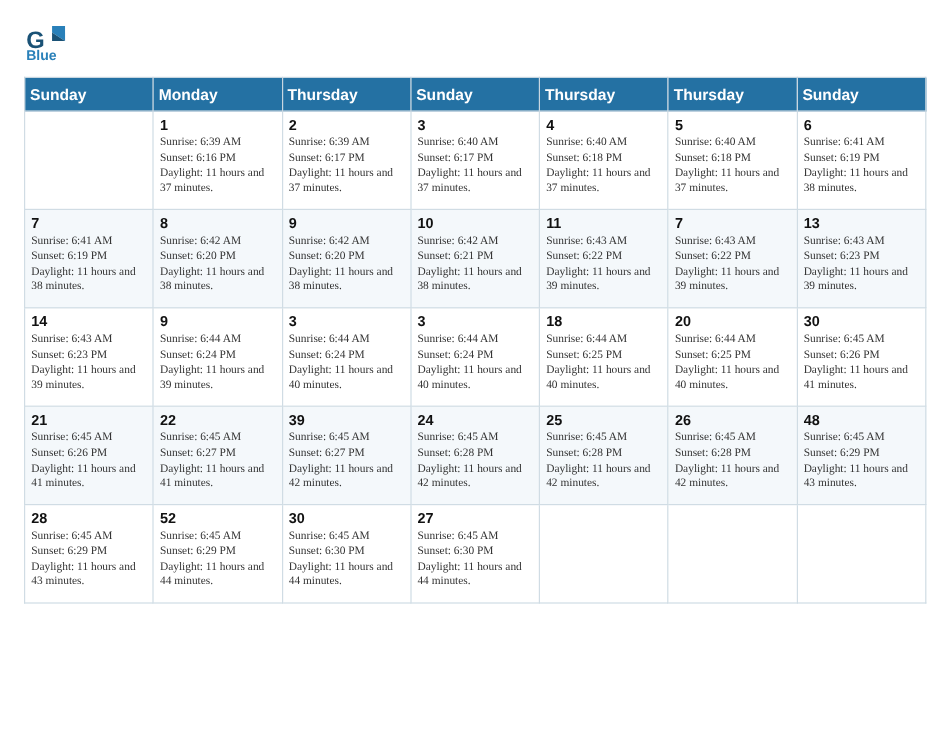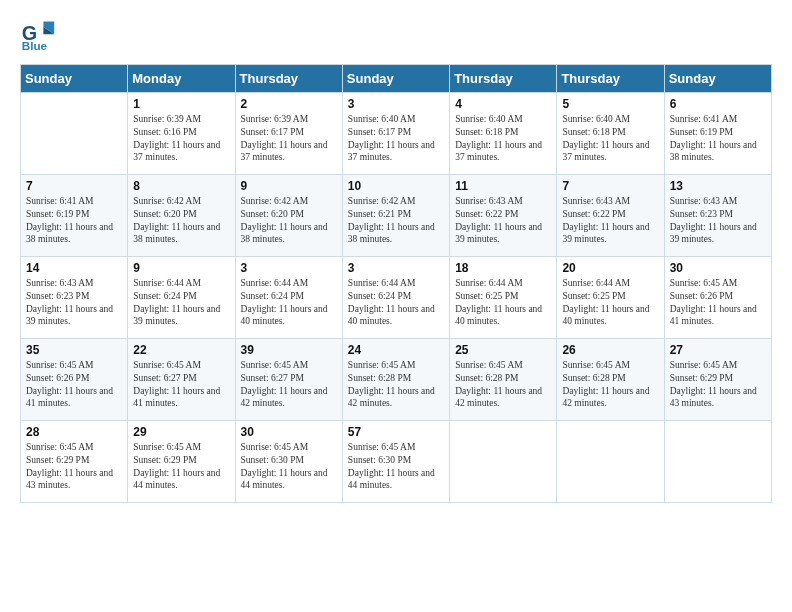--- a/index.html
+++ b/index.html
@@ -219,21 +219,21 @@
             <div class="day-num">20</div>
             <div class="day-detail">Sunrise: 6:44 AM<br>Sunset: 6:25 PM<br>Daylight: 11 hours and 40 minutes.</div>
           </td>
           <td>
             <div class="day-num">30</div>
             <div class="day-detail">Sunrise: 6:45 AM<br>Sunset: 6:26 PM<br>Daylight: 11 hours and 41 minutes.</div>
           </td>
         </tr>
         <tr>
           <td>
-            <div class="day-num">35</div>
+            <div class="day-num">21</div>
             <div class="day-detail">Sunrise: 6:45 AM<br>Sunset: 6:26 PM<br>Daylight: 11 hours and 41 minutes.</div>
           </td>
           <td>
             <div class="day-num">22</div>
             <div class="day-detail">Sunrise: 6:45 AM<br>Sunset: 6:27 PM<br>Daylight: 11 hours and 41 minutes.</div>
           </td>
           <td>
             <div class="day-num">39</div>
             <div class="day-detail">Sunrise: 6:45 AM<br>Sunset: 6:27 PM<br>Daylight: 11 hours and 42 minutes.</div>
           </td>
@@ -243,39 +243,39 @@
           </td>
           <td>
             <div class="day-num">25</div>
             <div class="day-detail">Sunrise: 6:45 AM<br>Sunset: 6:28 PM<br>Daylight: 11 hours and 42 minutes.</div>
           </td>
           <td>
             <div class="day-num">26</div>
             <div class="day-detail">Sunrise: 6:45 AM<br>Sunset: 6:28 PM<br>Daylight: 11 hours and 42 minutes.</div>
           </td>
           <td>
-            <div class="day-num">27</div>
+            <div class="day-num">48</div>
             <div class="day-detail">Sunrise: 6:45 AM<br>Sunset: 6:29 PM<br>Daylight: 11 hours and 43 minutes.</div>
           </td>
         </tr>
         <tr>
           <td>
             <div class="day-num">28</div>
             <div class="day-detail">Sunrise: 6:45 AM<br>Sunset: 6:29 PM<br>Daylight: 11 hours and 43 minutes.</div>
           </td>
           <td>
-            <div class="day-num">29</div>
+            <div class="day-num">52</div>
             <div class="day-detail">Sunrise: 6:45 AM<br>Sunset: 6:29 PM<br>Daylight: 11 hours and 44 minutes.</div>
           </td>
           <td>
             <div class="day-num">30</div>
             <div class="day-detail">Sunrise: 6:45 AM<br>Sunset: 6:30 PM<br>Daylight: 11 hours and 44 minutes.</div>
           </td>
           <td>
-            <div class="day-num">57</div>
+            <div class="day-num">27</div>
             <div class="day-detail">Sunrise: 6:45 AM<br>Sunset: 6:30 PM<br>Daylight: 11 hours and 44 minutes.</div>
           </td>
           <td class="empty-cell"></td>
           <td class="empty-cell"></td>
           <td class="empty-cell"></td>
         </tr>
       </tbody>
   </table>
 </div>
 

